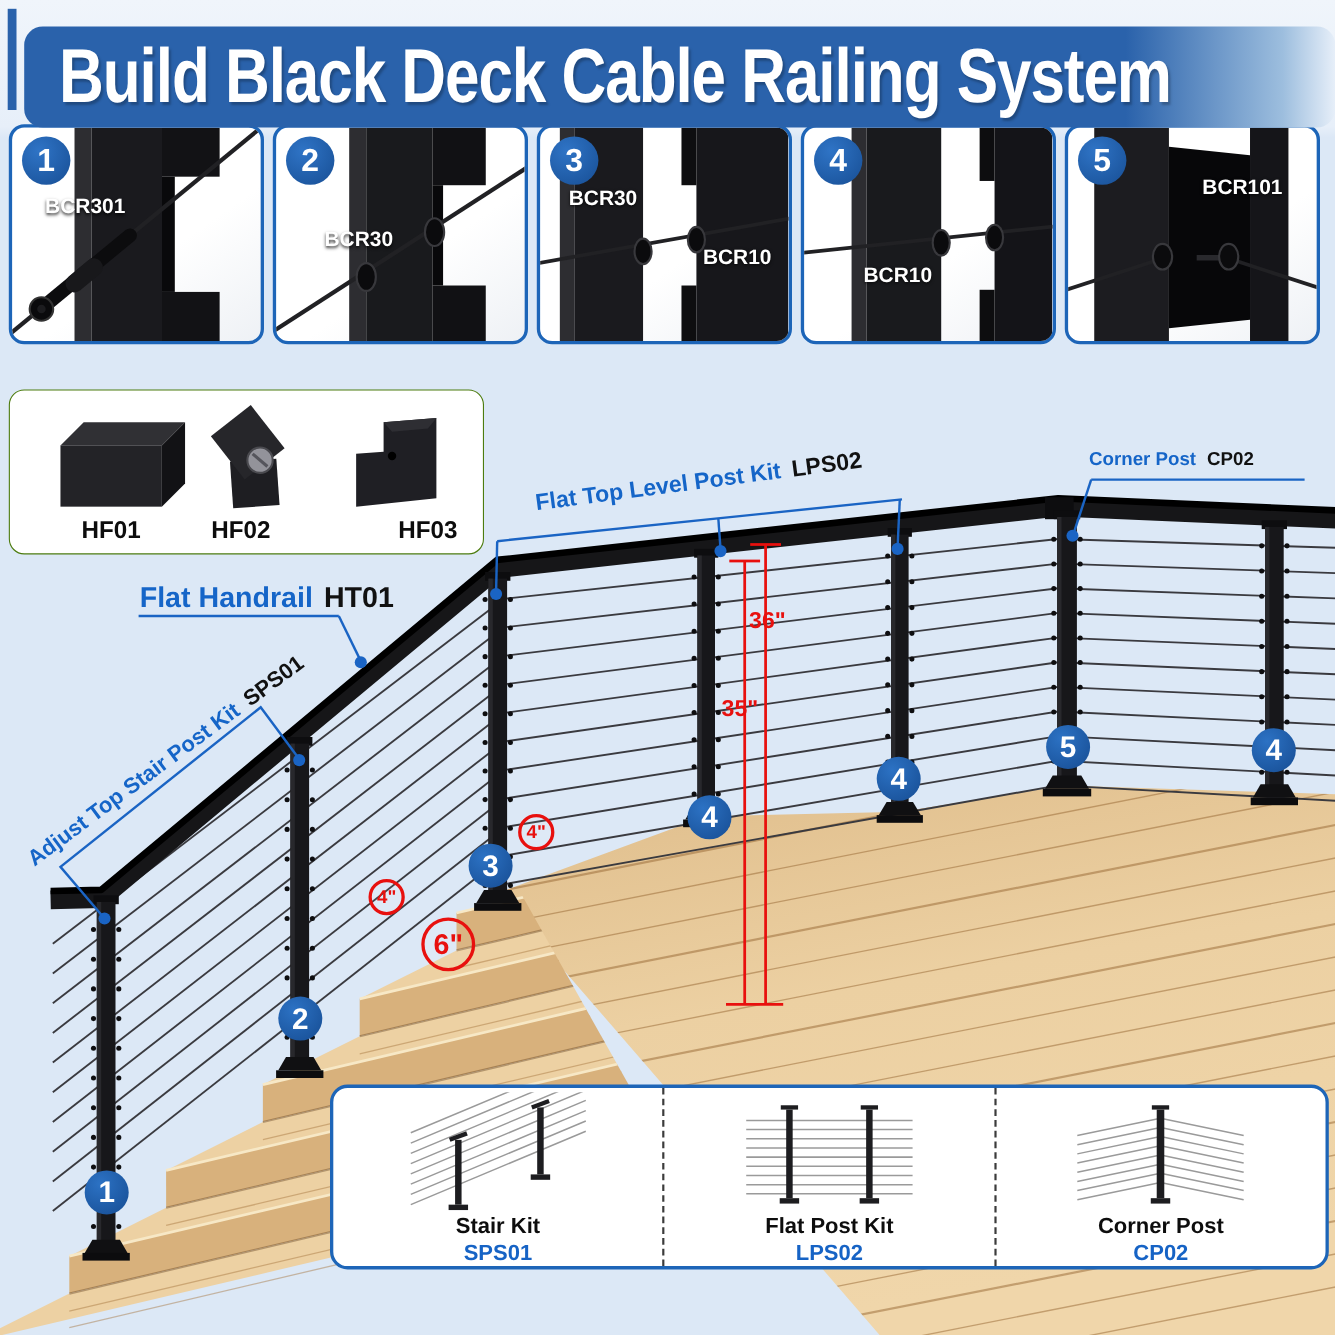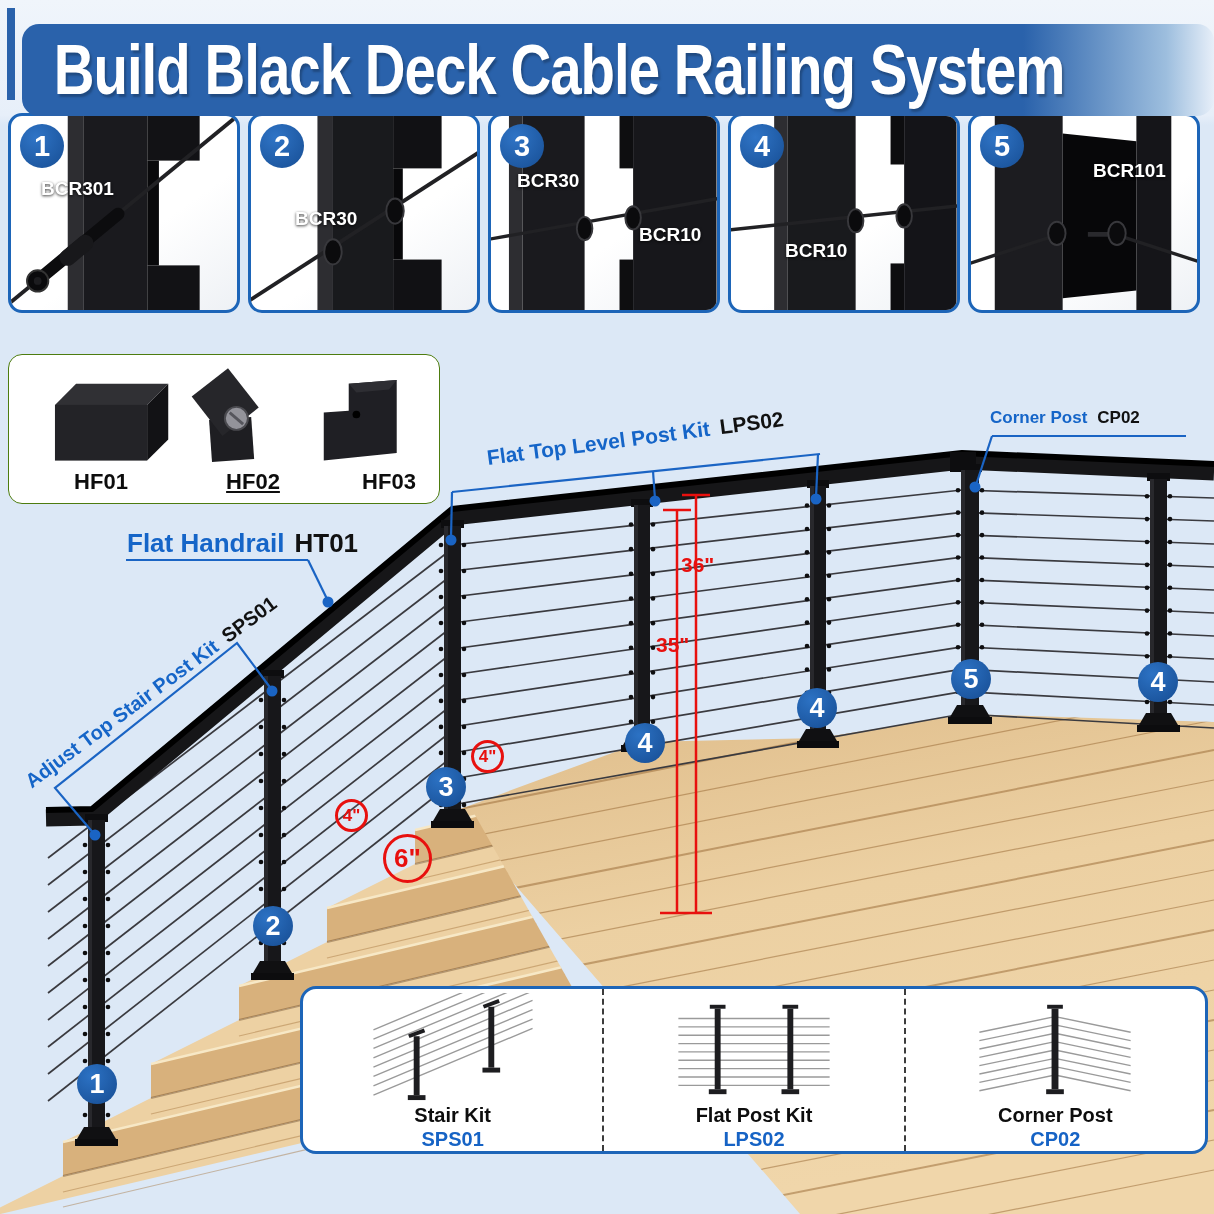--- a/index.html
+++ b/index.html
@@ -452,21 +452,21 @@
     <polygon points="138,52 160,30 160,88 138,110" fill="#121215"></polygon>
     <rect x="204" y="66" width="44" height="44" fill="#1e1e22" transform="rotate(-4 226 88)"></rect>
     <rect x="206" y="18" width="48" height="52" fill="#26262a" transform="rotate(-38 232 62)"></rect>
     <circle cx="231" cy="66" r="12" fill="#93939a" stroke="#4a4a4f" stroke-width="2"></circle>
     <line x1="224" y1="60" x2="238" y2="72" stroke="#55555c" stroke-width="3"></line>
     <polygon points="322,60 348,58 348,30 398,26 398,102 322,110" fill="#1f1f24"></polygon>
     <polygon points="348,30 398,26 390,36 356,39" fill="#2e2e33"></polygon>
     <circle cx="356" cy="62" r="4" fill="#000"></circle>
   </svg>
   <span class="hflabel" style="left:92px;">HF01</span>
-  <span class="hflabel" style="left:244px;text-decoration:underline;">HF02</span>
+  <span class="hflabel" style="left:210px;">HF02</span>
   <span class="hflabel" style="left:380px;">HF03</span>
 </div>
 
 <div id="overlay" class="abs">
 
   <div class="callout" style="left:487px;top:446px;font-size:21px;transform:rotate(-7.5deg);transform-origin:0 50%;">
     <span class="cname">Flat Top Level Post Kit</span><span class="ccode">LPS02</span>
   </div>
   <div class="callout" style="left:990px;top:408px;font-size:17px;">
     <span class="cname">Corner Post</span><span class="ccode">CP02</span>

